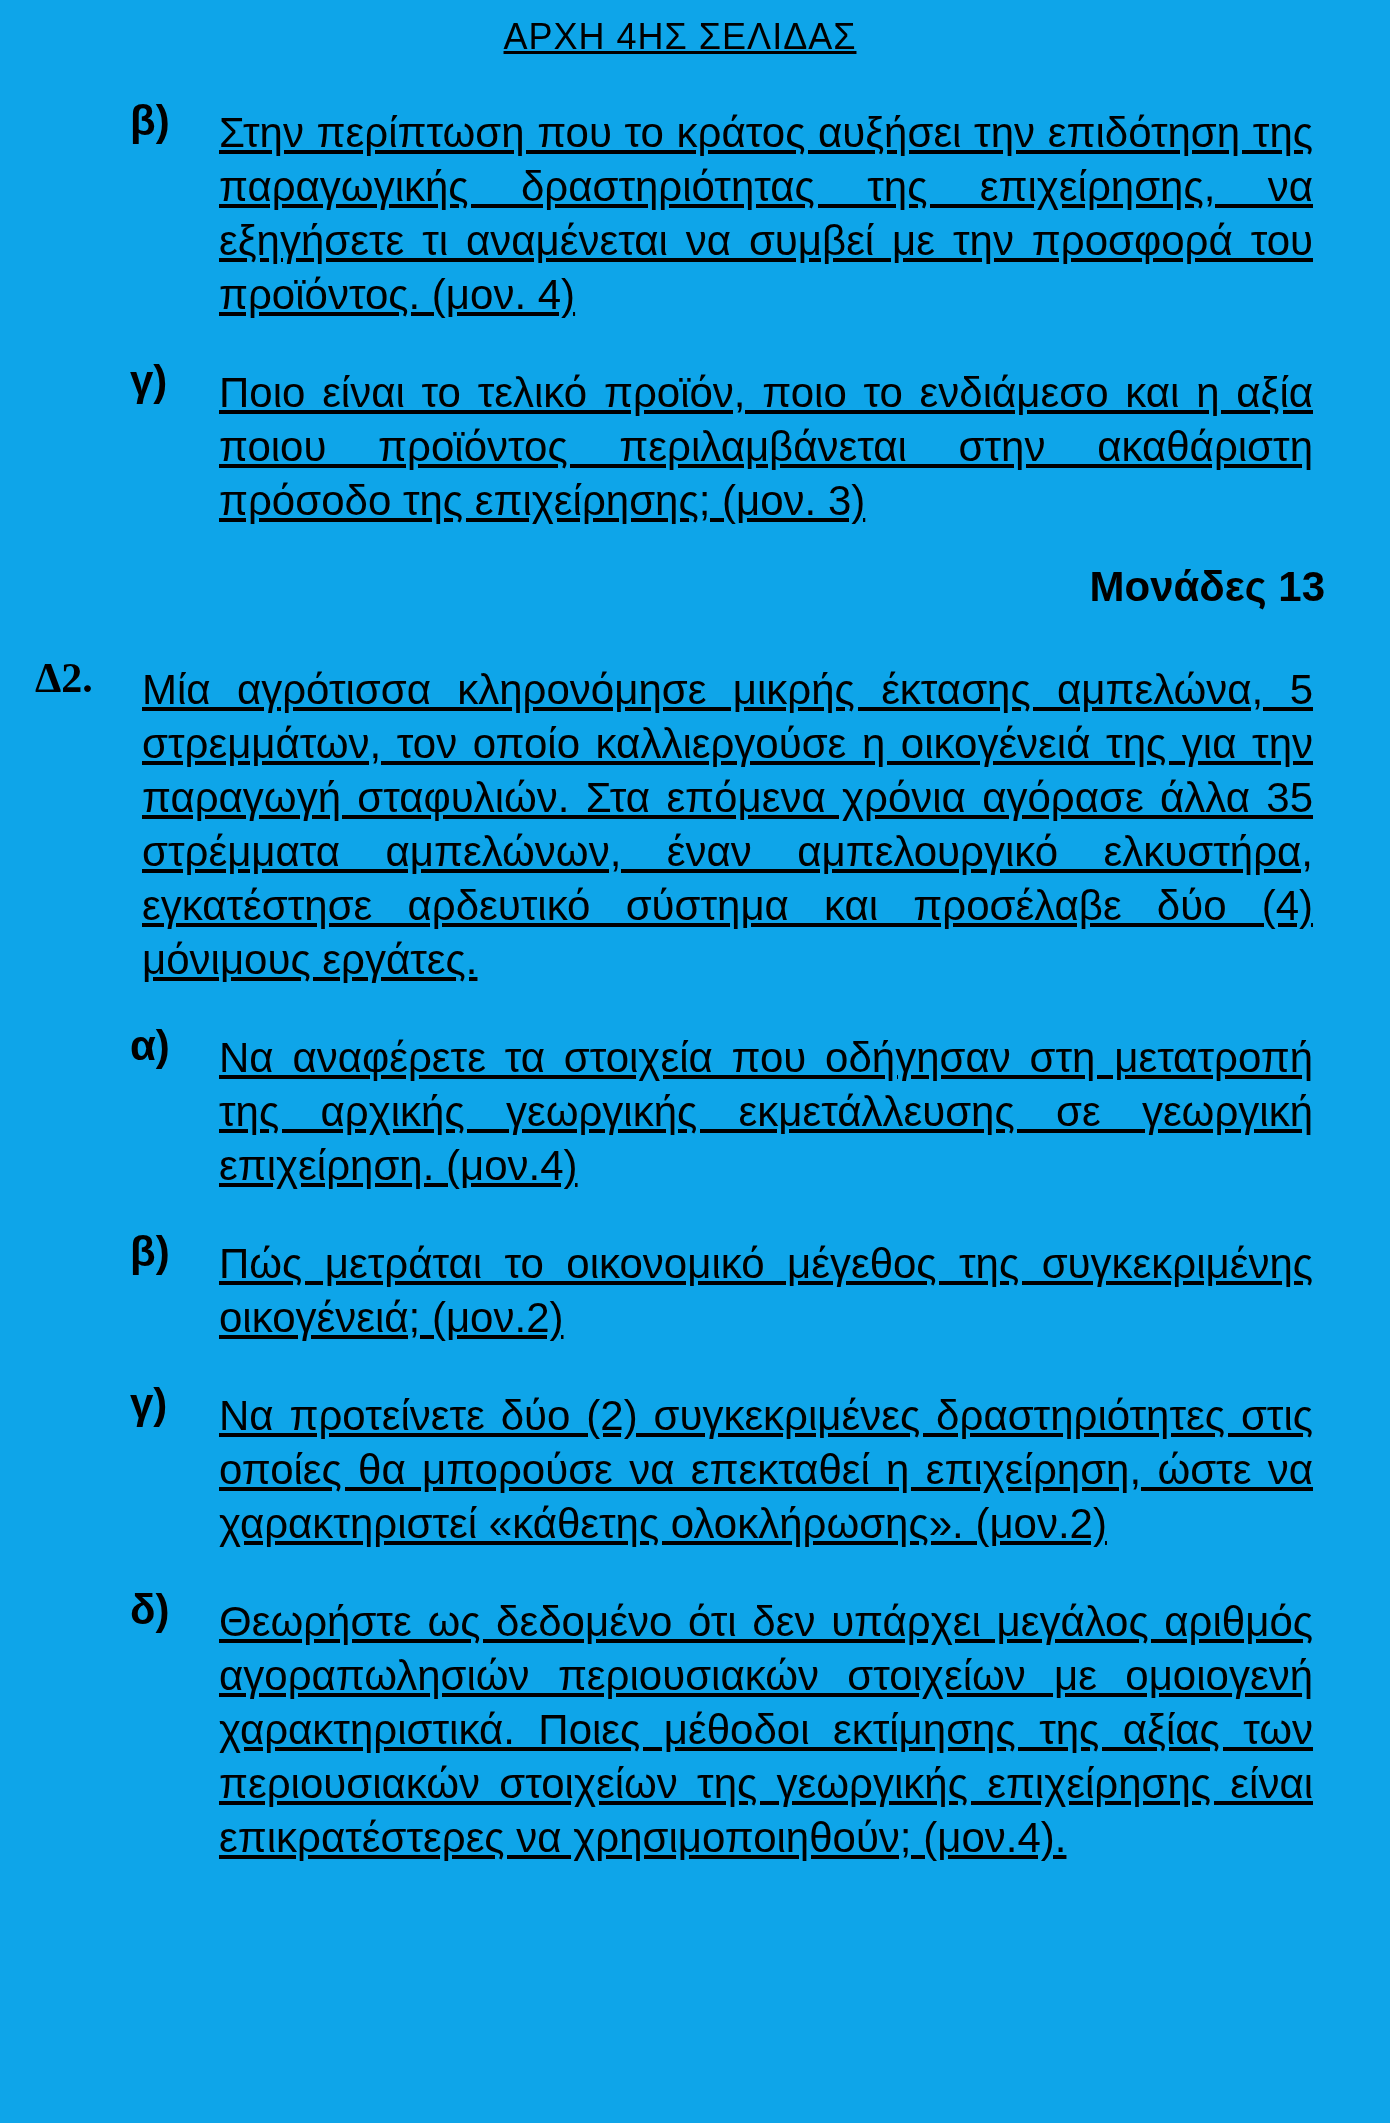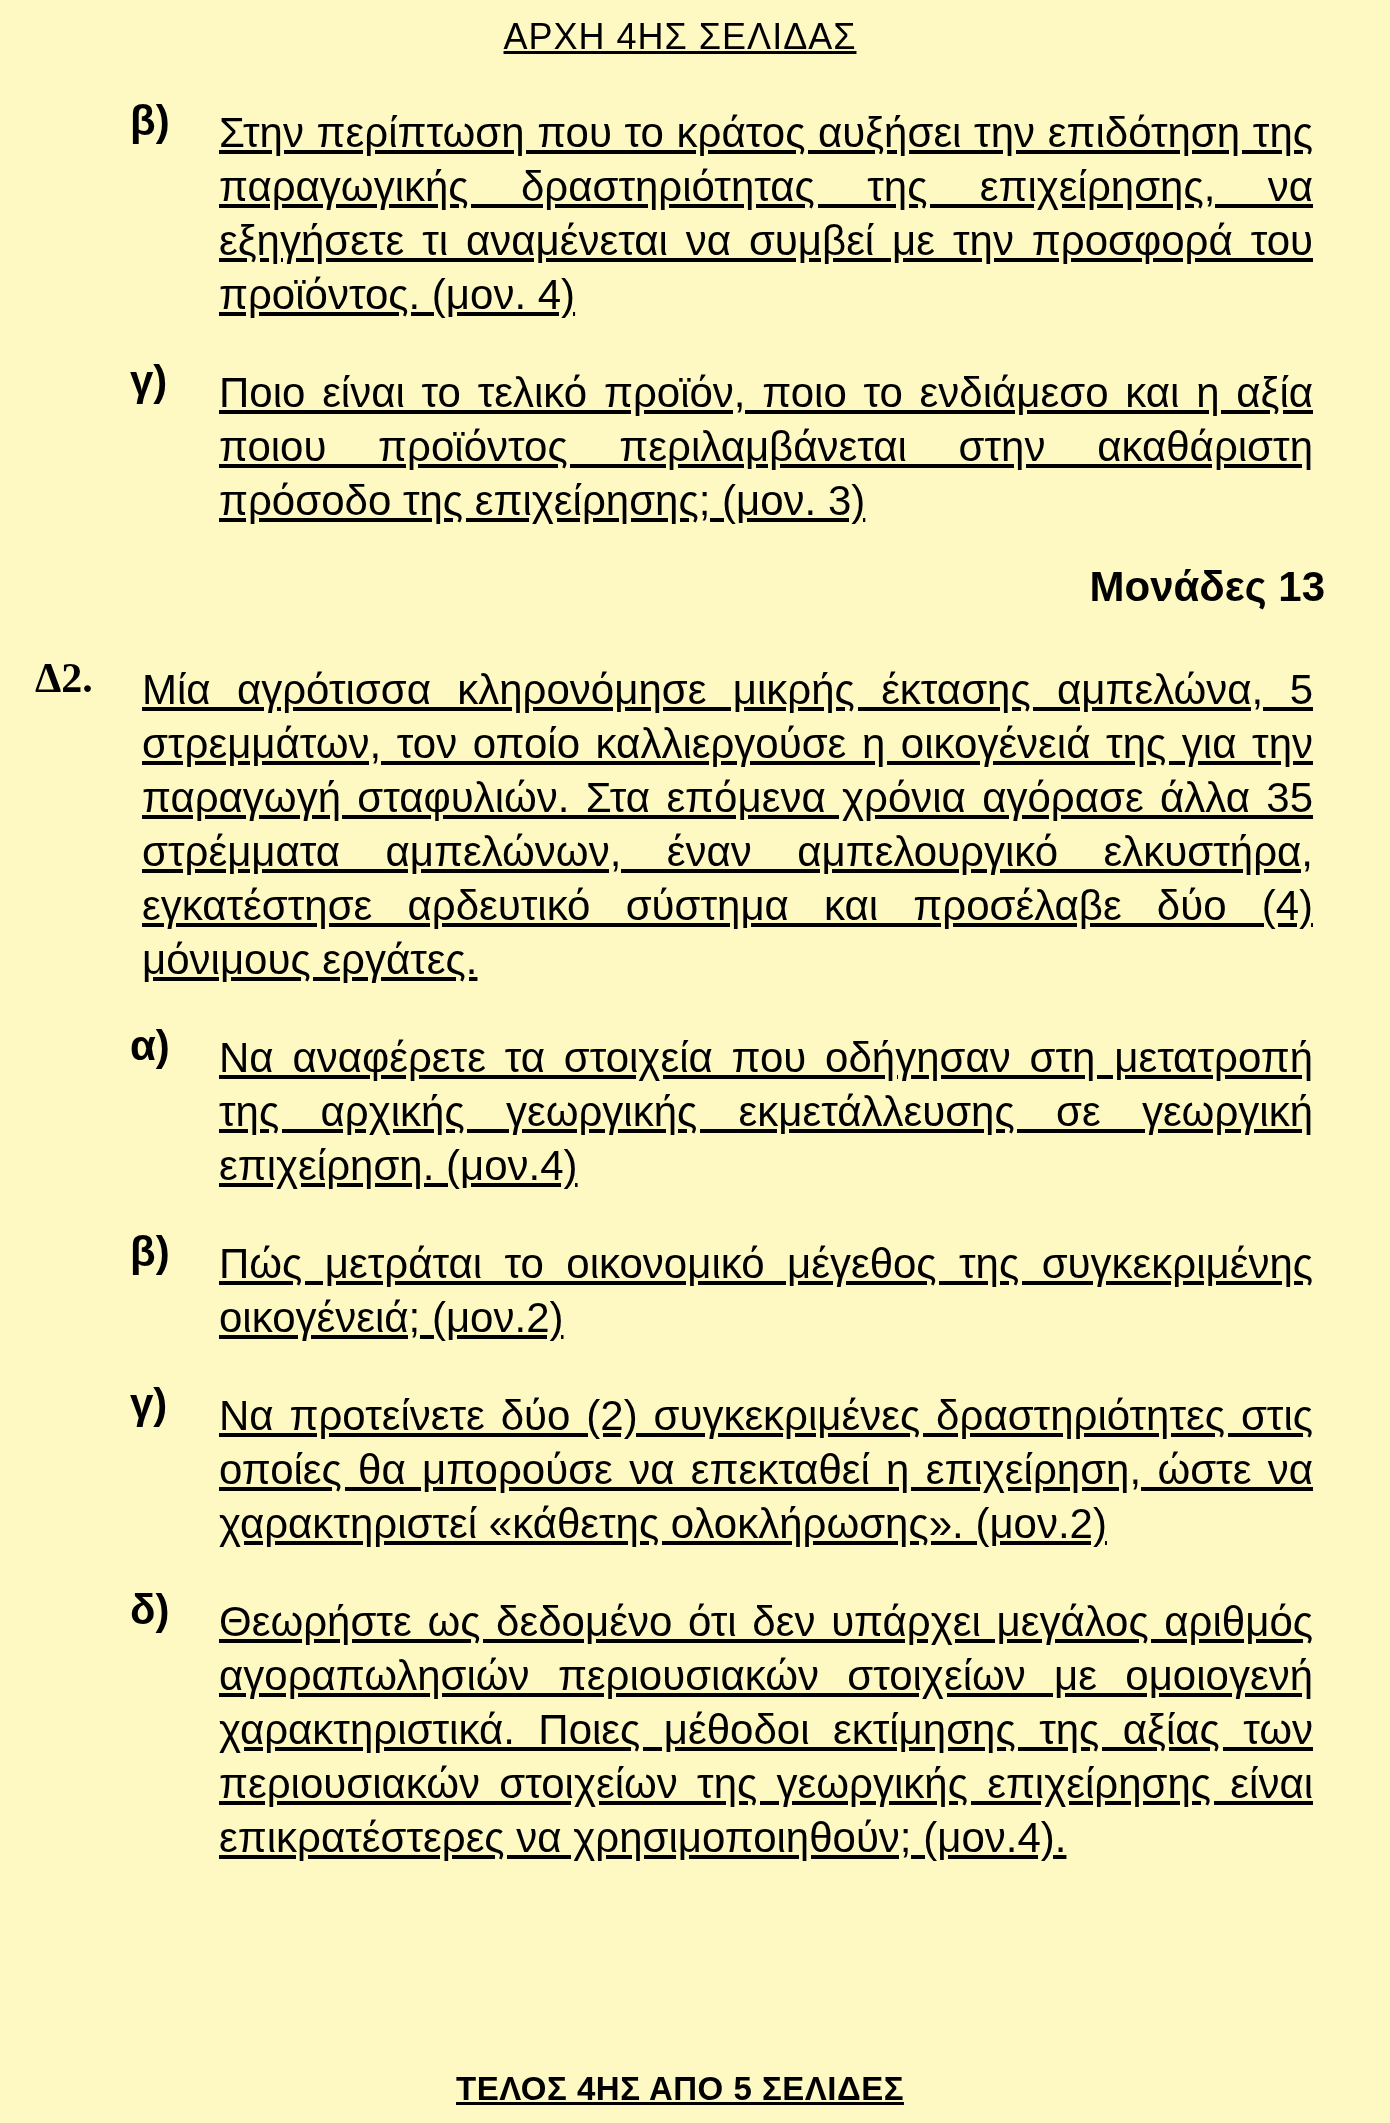--- a/index.html
+++ b/index.html
@@ -5,21 +5,21 @@
   html, body {
     margin: 0;
     padding: 0;
     background: #ffffff;
   }
   .page {
     position: relative;
     width: 1390px;
     height: 2123px;
     margin: 0 auto;
-    background: #fef9c3;
+    background: #0ea5e9;
     color: #000000;
     font-family: "Liberation Sans", "DejaVu Sans", sans-serif;
     font-size: 42px;
     line-height: 54px;
     box-sizing: border-box;
     padding: 14px 65px 0 35px;
     overflow: hidden;
   }
   .page-header {
     text-align: center;
@@ -116,15 +116,14 @@
       <p class="text">Να προτείνετε δύο (2) συγκεκριμένες δραστηριότητες στις οποίες θα μπορούσε να επεκταθεί η επιχείρηση, ώστε να χαρακτηριστεί «κάθετης ολοκλήρωσης». (μον.2)</p>
     </div>
 
     <div class="item sub">
       <span class="label">δ)</span>
       <p class="text">Θεωρήστε ως δεδομένο ότι δεν υπάρχει μεγάλος αριθμός αγοραπωλησιών περιουσιακών στοιχείων με ομοιογενή χαρακτηριστικά. Ποιες μέθοδοι εκτίμησης της αξίας των περιουσιακών στοιχείων της γεωργικής επιχείρησης είναι επικρατέστερες να χρησιμοποιηθούν; (μον.4).</p>
     </div>
 
   </section>
 
-  <div class="page-footer">ΤΕΛΟΣ 4ΗΣ ΑΠΟ 5 ΣΕΛΙΔΕΣ</div>
 
 </div>
 
 </body></html>

